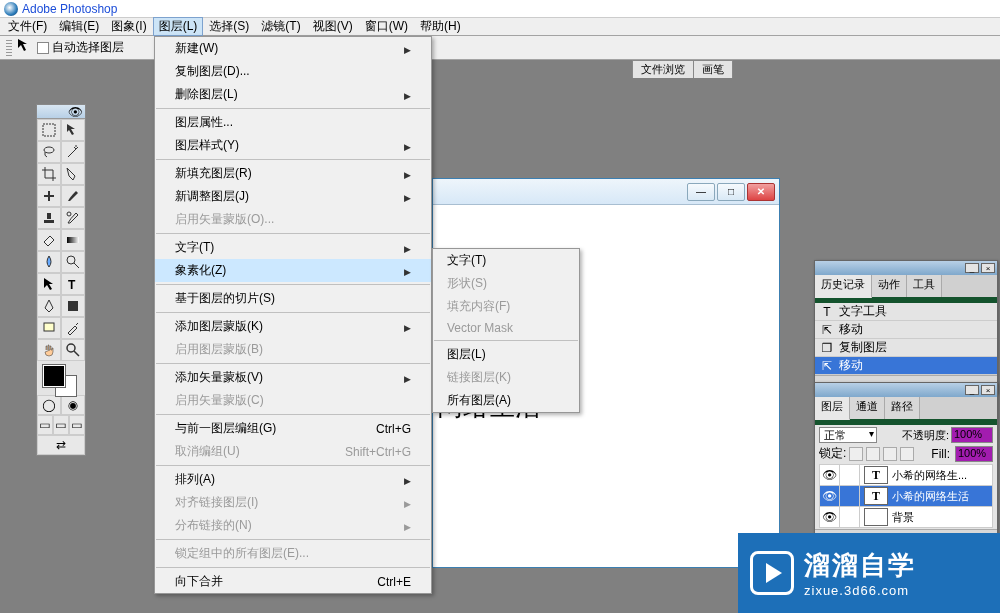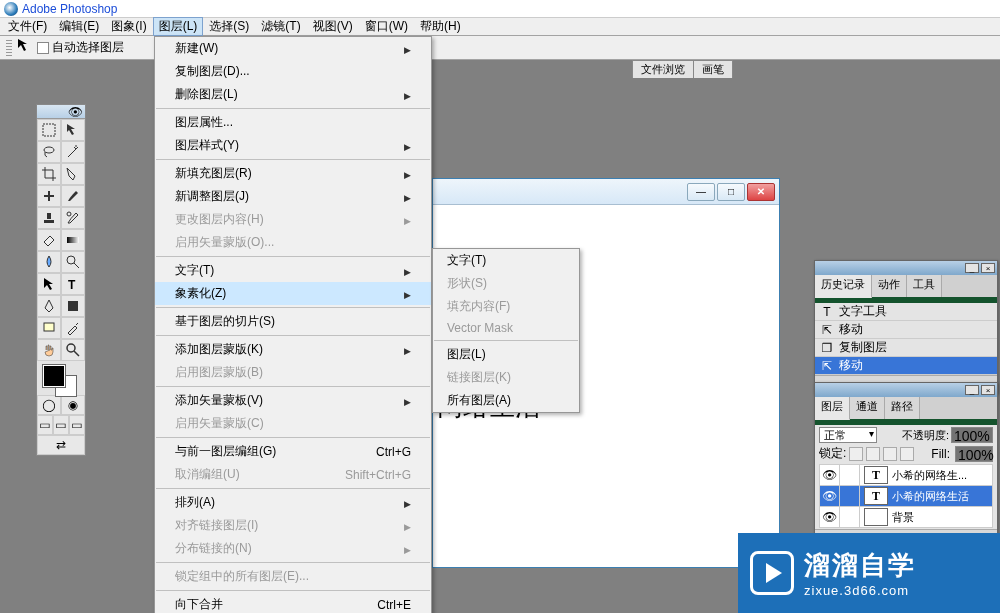--- a/index.html
+++ b/index.html
@@ -75,21 +75,21 @@
 .history-list .hrow.selected { background: #3875d7; color: #fff; }
 .history-list .hicon { width: 16px; height: 14px; margin-right: 4px; display:inline-flex; align-items:center; justify-content:center; }
 .panel-footer { height: 18px; background: #d8d8d8; border-top: 1px solid #aaa; }
 
 
 .layers-body { padding: 2px 4px; }
 .layers-row1 { display: flex; align-items: center; margin-bottom: 2px; }
 .blend-mode { border: 1px solid #888; background: #fff; padding: 0 14px 0 4px; position: relative; width: 58px; height: 16px; font-size: 11px; }
 .blend-mode::after { content:"▾"; position:absolute; right:2px; top:0; font-size:10px; }
 .opacity-label { margin-left: auto; font-size: 11px; }
-.opacity-field { border:1px solid #888; background:#737373; width: 42px; height: 16px; padding: 0 2px; font-size: 14px; margin-left: 2px; }
+.opacity-field { border:1px solid #888; background:#a21caf; width: 42px; height: 16px; padding: 0 2px; font-size: 11px; margin-left: 2px; }
 .lock-row { display:flex; align-items:center; gap: 3px; font-size: 11px; margin-bottom: 2px; }
 .lock-row .licon { width: 14px; height: 14px; border: 1px solid #aaa; background:#eee; display:inline-block; }
 .layer-list .lrow { display: flex; align-items: center; height: 22px; border: 1px solid #ccc; background: #fff; margin-bottom: -1px; }
 .layer-list .lrow.selected { background: #3875d7; color: #fff; }
 .layer-list .eye { width: 20px; height: 100%; border-right: 1px solid #ccc; display:flex; align-items:center; justify-content:center; }
 .layer-list .linkcell { width: 20px; height: 100%; border-right: 1px solid #ccc; display:flex; align-items:center; justify-content:center; }
 .layer-list .thumb { width: 24px; height: 18px; border: 1px solid #666; background: #fff; margin: 0 4px; display:flex; align-items:center; justify-content:center; font-weight: bold; font-family: serif; }
 .layer-list .lname { font-size: 11px; }
 
 
@@ -315,24 +315,20 @@
       <span>图层样式(Y)</span>
       <span class="arrow"></span>
     </div>
     <div class="sep"></div>
     <div class="mi">
       <span>新填充图层(R)</span>
       <span class="arrow"></span>
     </div>
     <div class="mi">
       <span>新调整图层(J)</span>
-      <span class="arrow"></span>
-    </div>
-    <div class="mi disabled">
-      <span>更改图层内容(H)</span>
       <span class="arrow"></span>
     </div>
     <div class="mi disabled">
       <span>启用矢量蒙版(O)...</span>
     </div>
     <div class="sep"></div>
     <div class="mi">
       <span>文字(T)</span>
       <span class="arrow"></span>
     </div>

